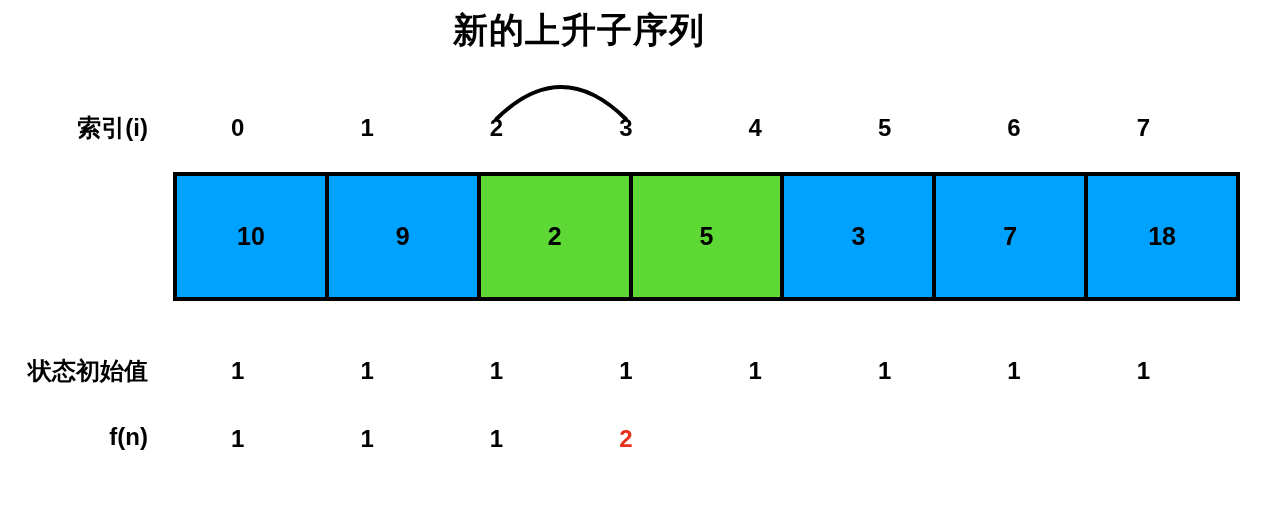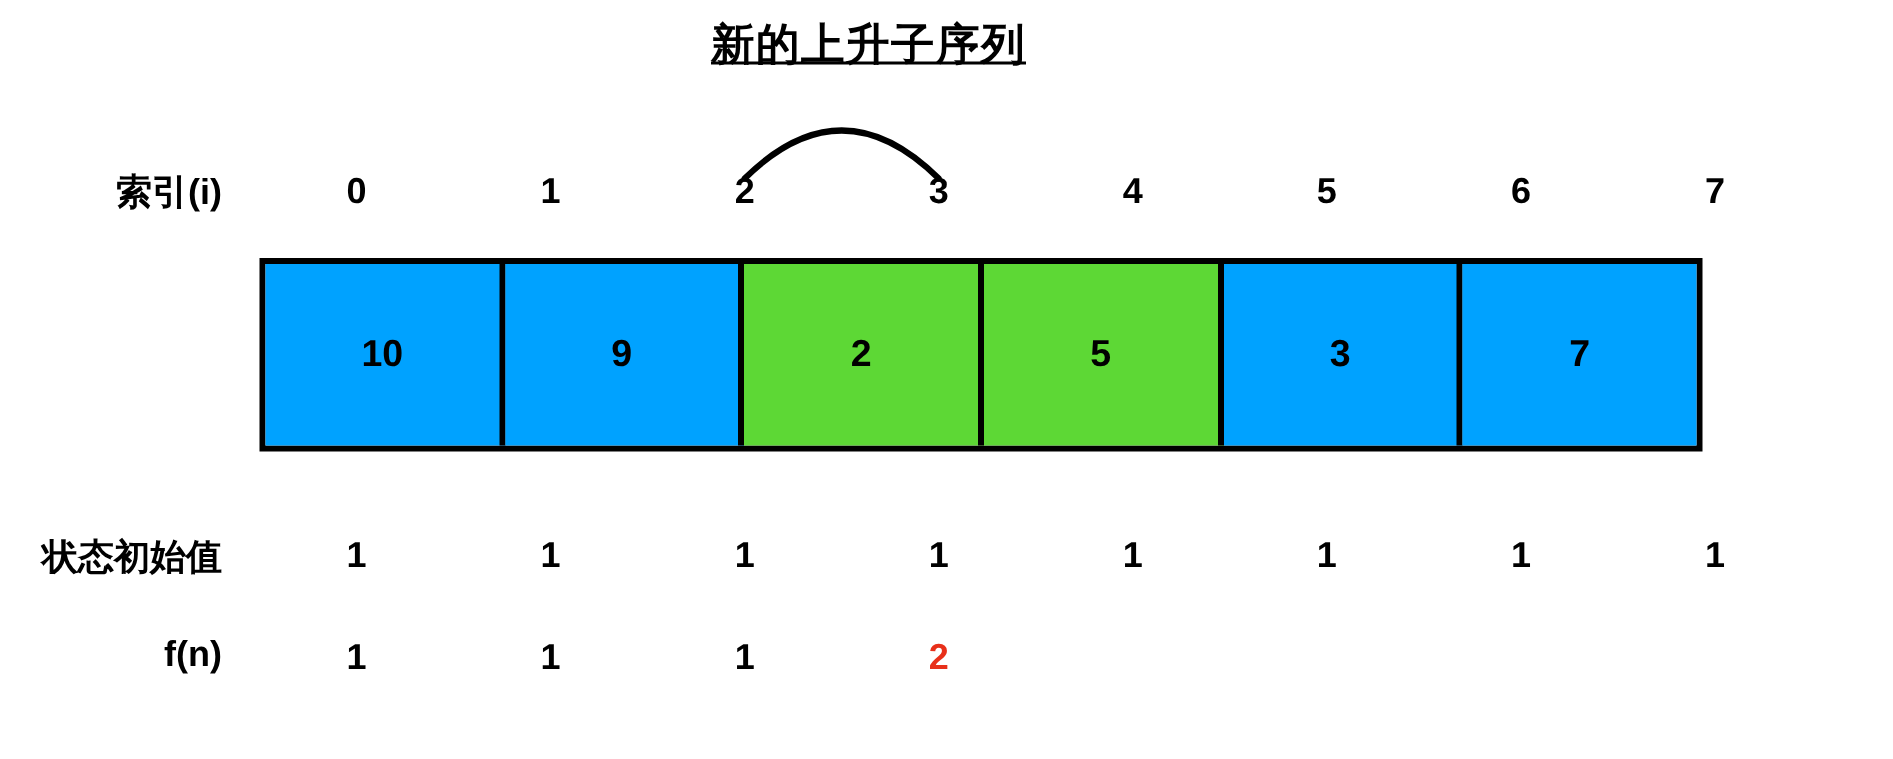--- a/index.html
+++ b/index.html
@@ -20,26 +20,25 @@
     height: 506px;
   }
 
   
   .title {
     position: absolute;
     left: 379px;
     top: 12px;
     width: 400px;
     text-align: center;
-    font-size: 29px;
+    font-size: 35px;
     font-weight: bold;
     letter-spacing: 1px;
     line-height: 36px;
     white-space: nowrap;
-    text-decoration: underline;
   }
 
   
   .arc-layer {
     position: absolute;
     left: 0;
     top: 0;
     width: 1262px;
     height: 506px;
     pointer-events: none;
@@ -76,21 +75,21 @@
 
   .strip.indices { top: 112px; }
   .strip.init    { top: 355px; }
   .strip.fn      { top: 423px; }
 
   
   .array-table {
     position: absolute;
     left: 173px;
     top: 172px;
-    width: 962px;
+    width: 1067px;
     height: 129px;
     display: flex;
     box-sizing: border-box;
     border: 4px solid #000000;
   }
   .array-cell {
     flex: 1 1 0;
     position: relative;
     display: flex;
     align-items: center;
@@ -144,20 +143,23 @@
     </div>
     <div class="array-cell" style="background: rgb(93, 216, 53);">
       <span class="val">5</span>
     </div>
     <div class="array-cell" style="background: rgb(0, 162, 255);">
       <span class="val">3</span>
     </div>
     <div class="array-cell" style="background: rgb(0, 162, 255);">
       <span class="val">7</span>
     </div>
+    <div class="array-cell" style="background: rgb(0, 162, 255);">
+      <span class="val">18</span>
+    </div>
   </div>
 
   <div class="row-label init">状态初始值</div>
   <div class="strip init">
     <div class="cellbox">1</div>
     <div class="cellbox">1</div>
     <div class="cellbox">1</div>
     <div class="cellbox">1</div>
     <div class="cellbox">1</div>
     <div class="cellbox">1</div>

